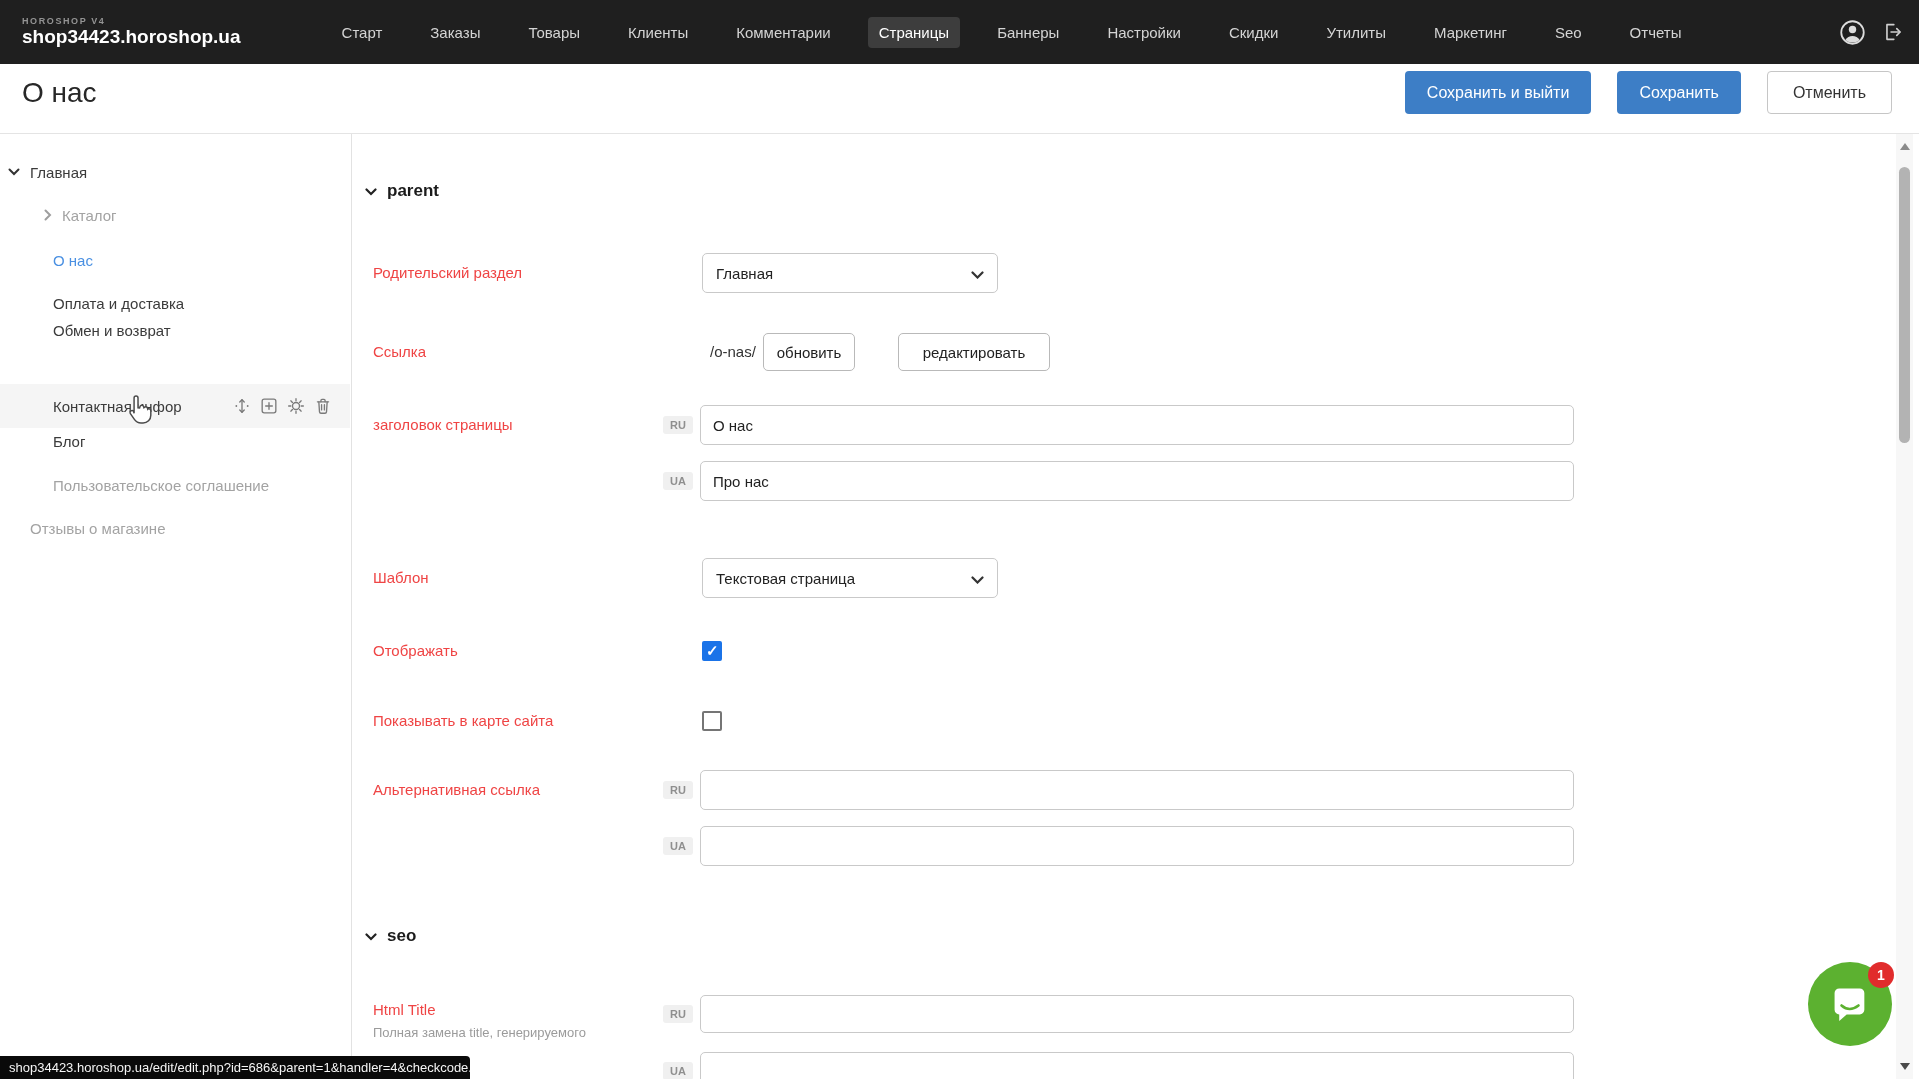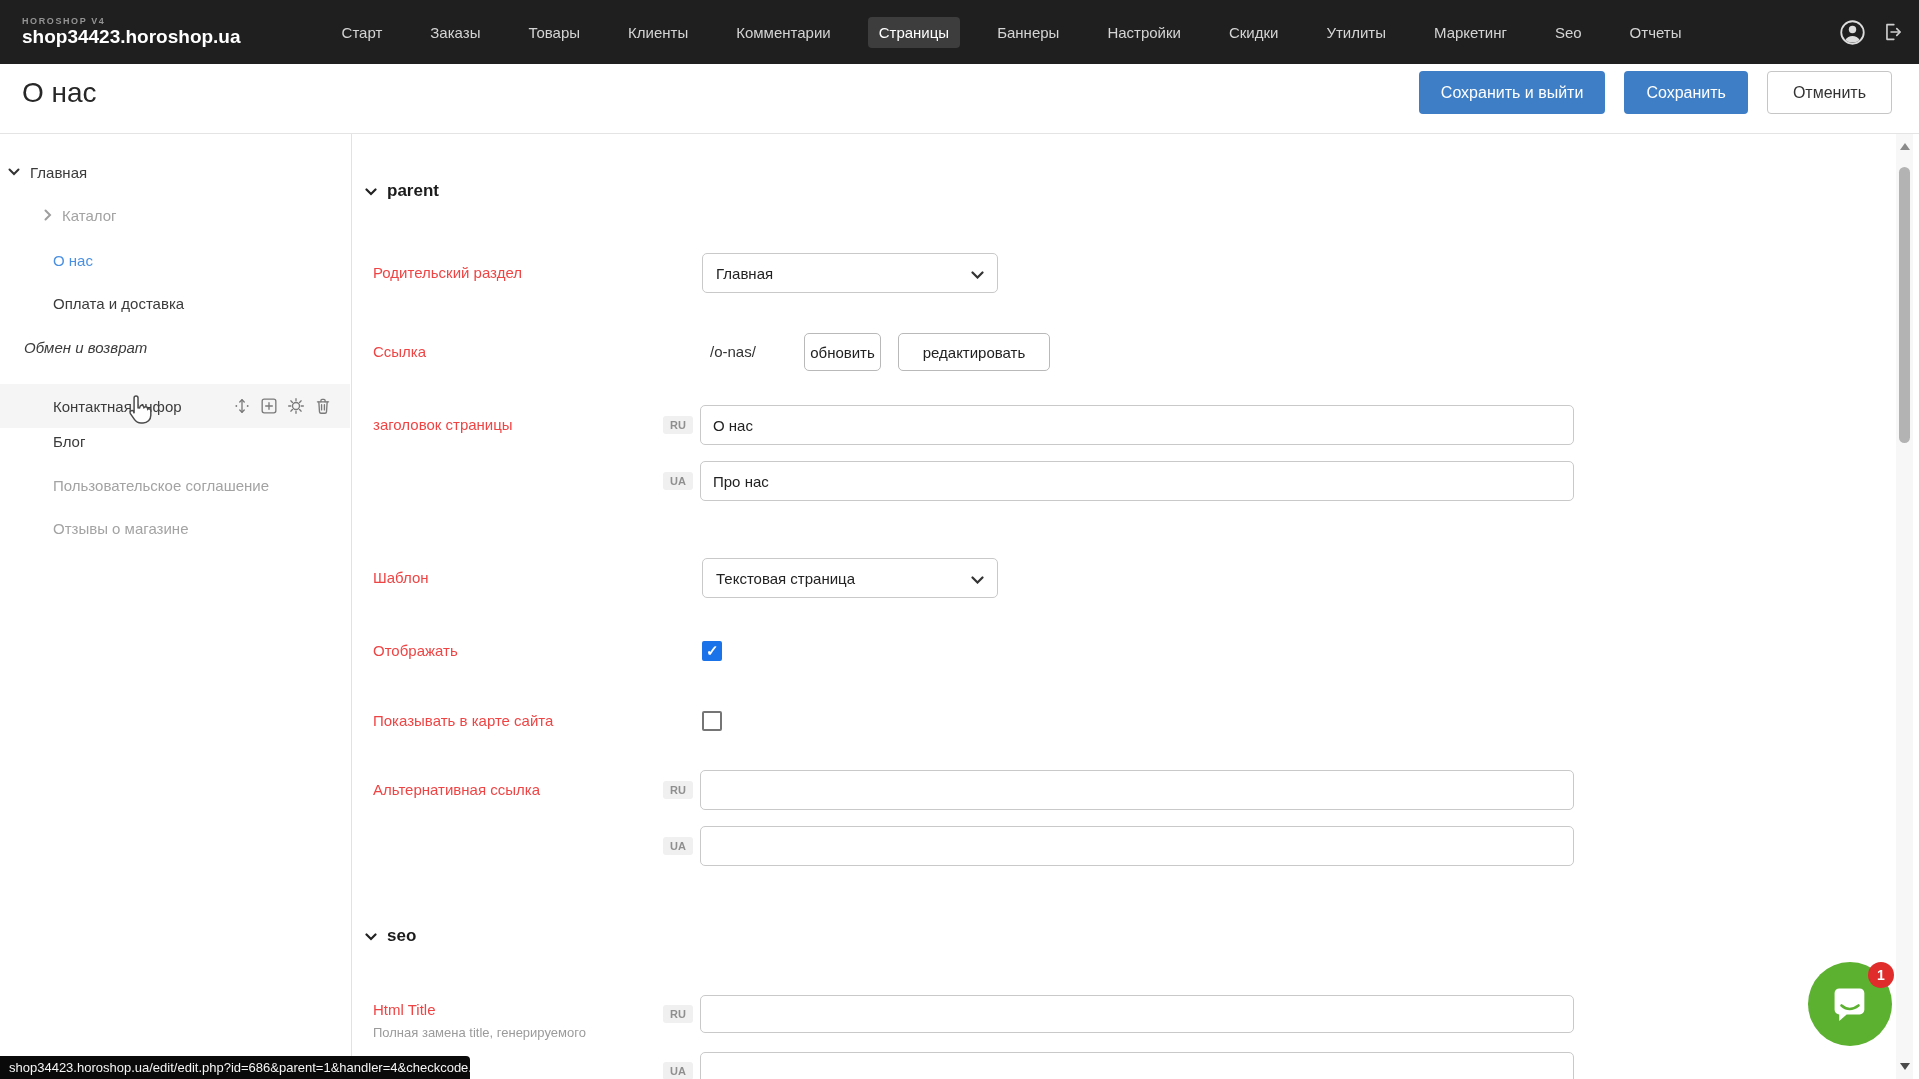--- a/index.html
+++ b/index.html
@@ -15,21 +15,21 @@
   .logo-domain { font-size:19px; font-weight:bold; color:#fff; }
   .nav-menu { display:flex; align-items:center; gap:26px; margin-left:90px; }
   .nav-item { color:#d4d4d4; font-size:15px; font-weight:500; padding:7px 11px; border-radius:4px; cursor:pointer; white-space:nowrap; }
   .nav-item.active { background:#3d3d3d; color:#fff; }
   .nav-right { margin-left:auto; margin-right:16px; display:flex; align-items:center; gap:15px; }
   .nav-icon { cursor:pointer; display:flex; align-items:center; }
 
   
   #header { position:absolute; top:52px; left:0; right:0; height:82px; background:#fff; border-bottom:1px solid #e4e4e4; display:flex; align-items:center; z-index:20; }
   .page-title { margin-left:22px; font-size:28px; color:#272727; }
-  .header-buttons { margin-left:auto; margin-right:27px; display:flex; gap:19px; }
+  .header-buttons { margin-left:auto; margin-right:27px; display:flex; gap:26px; }
   .btn { height:43px; border-radius:4px; font-size:16px; display:flex; align-items:center; justify-content:center; cursor:pointer; border:none; font-family:inherit; }
   .btn-primary { background:#3d7ec6; color:#fff; padding:0 22px; }
   .btn-secondary { background:#fff; color:#333; border:1px solid #c6c6c6; padding:0 25px; }
 
   
   #sidebar { position:absolute; top:134px; left:0; width:352px; bottom:0; background:#fff; border-right:1px solid #e2e2e2; z-index:10; }
   .tree-item { position:absolute; left:0; right:1px; height:44px; display:flex; align-items:center; font-size:15px; color:#3b3b3b; cursor:pointer; }
   .tree-item .chev { display:flex; align-items:center; margin-right:10px; }
   .t-gray { color:#a3a3a3; }
   .t-blue { color:#4a90e2; }
@@ -131,21 +131,21 @@
         </svg>
       </span>
     <span>Каталог</span>
   </div>
   <div class="tree-item t-blue" style="top:104px; padding-left:53px;">
     <span>О нас</span>
   </div>
   <div class="tree-item" style="top:147px; padding-left:53px;">
     <span>Оплата и доставка</span>
   </div>
-  <div class="tree-item" style="top:191px; padding-left:24px;font-style:italic;">
+  <div class="tree-item" style="top:174px; padding-left:53px;">
     <span>Обмен и возврат</span>
   </div>
   <div class="tree-item hovered" style="top:250px; padding-left:53px;">
     <span>Контактная инфор</span>
     <span class="row-icons">
       <svg width="20" height="20" viewBox="0 0 24 24" fill="none" stroke="#7a7a7a" stroke-width="1.6" stroke-linecap="round" stroke-linejoin="round">
           <path d="M12 4.5v15"></path>
           <path d="M9.3 7.2L12 4.5l2.7 2.7"></path>
           <path d="M9.3 16.8l2.7 2.7 2.7-2.7"></path>
           <circle cx="5.2" cy="12" r="1.1" fill="#7a7a7a" stroke="none"></circle>
@@ -166,21 +166,21 @@
           <path d="M10.3 10.5v6.2M13.7 10.5v6.2"></path>
         </svg>
     </span>
   </div>
   <div class="tree-item" style="top:285px; padding-left:53px;">
     <span>Блог</span>
   </div>
   <div class="tree-item t-gray" style="top:329px; padding-left:53px;">
     <span>Пользовательское соглашение</span>
   </div>
-  <div class="tree-item t-gray" style="top:372px; padding-left:53px;">
+  <div class="tree-item t-gray" style="top:372px; padding-left:30px;">
     <span>Отзывы о магазине</span>
   </div>
   <svg id="hand-cursor" width="30" height="32" viewBox="0 0 24 26">
       <path d="M9.6 1.6c.9 0 1.6.7 1.6 1.6v8l1.3.2.3-1.1c.2-.8.9-1.3 1.7-1.1.6.1 1.1.6 1.3 1.2l.2.7c.3-.3.6-.5 1-.6.9-.2 1.8.4 2 1.3l.1.5c.2-.2.5-.3.8-.3 1 0 1.7.8 1.7 1.7v3.5c0 3.5-2.8 6.3-6.3 6.3h-1.7c-2.1 0-4-1-5.2-2.7l-3.4-4.8c-.5-.7-.3-1.7.4-2.2.7-.5 1.6-.4 2.2.2L8 15.6V3.2c0-.9.7-1.6 1.6-1.6z" fill="#fff" stroke="#4a4a4a" stroke-width="1.2"></path>
     </svg>
 </div>
 
 <div id="main">
 
   <div class="section-head" style="left:13px; top:47px;">
@@ -193,21 +193,21 @@
   <div class="form-label" style="top:129px;">Родительский раздел</div>
   <div class="select" style="top:119px;">
     <span>Главная</span>
     <span><svg width="13" height="8" viewBox="0 0 13 8">
           <path d="M1.5 1.5L6.5 6.5l5-5" stroke="#333" stroke-width="2.2" fill="none" stroke-linecap="round"></path>
         </svg></span>
   </div>
 
   <div class="form-label" style="top:208px;">Ссылка</div>
   <div class="link-path" style="top:208px;">/o-nas/</div>
-  <button class="btn-small" style="left:452px; top:199px; width:77px;">обновить</button>
+  <button class="btn-small" style="left:411px; top:199px; width:92px;">обновить</button>
   <button class="btn-small" style="left:546px; top:199px; width:152px;">редактировать</button>
 
   <div class="form-label" style="top:281px;">заголовок страницы</div>
   <div class="lang-badge" style="top:282px;">RU</div>
   <input class="text-input" style="top: 271px;" type="text" value="О нас">
   <div class="lang-badge" style="top:338px;">UA</div>
   <input class="text-input" style="top: 327px;" type="text" value="Про нас">
 
   <div class="form-label" style="top:434px;">Шаблон</div>
   <div class="select" style="top:424px;">

